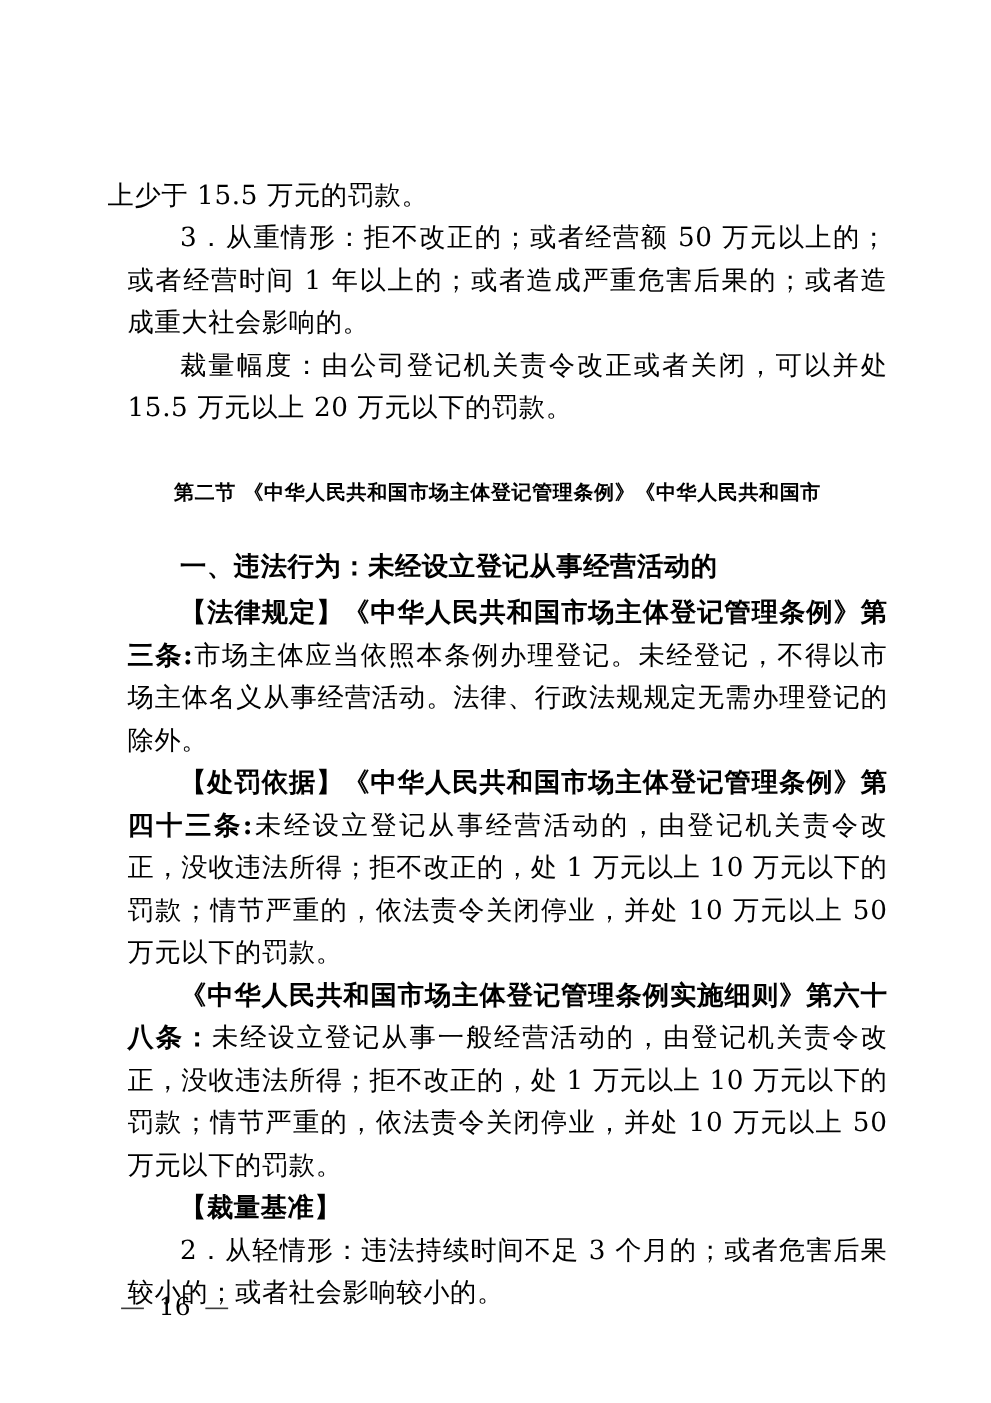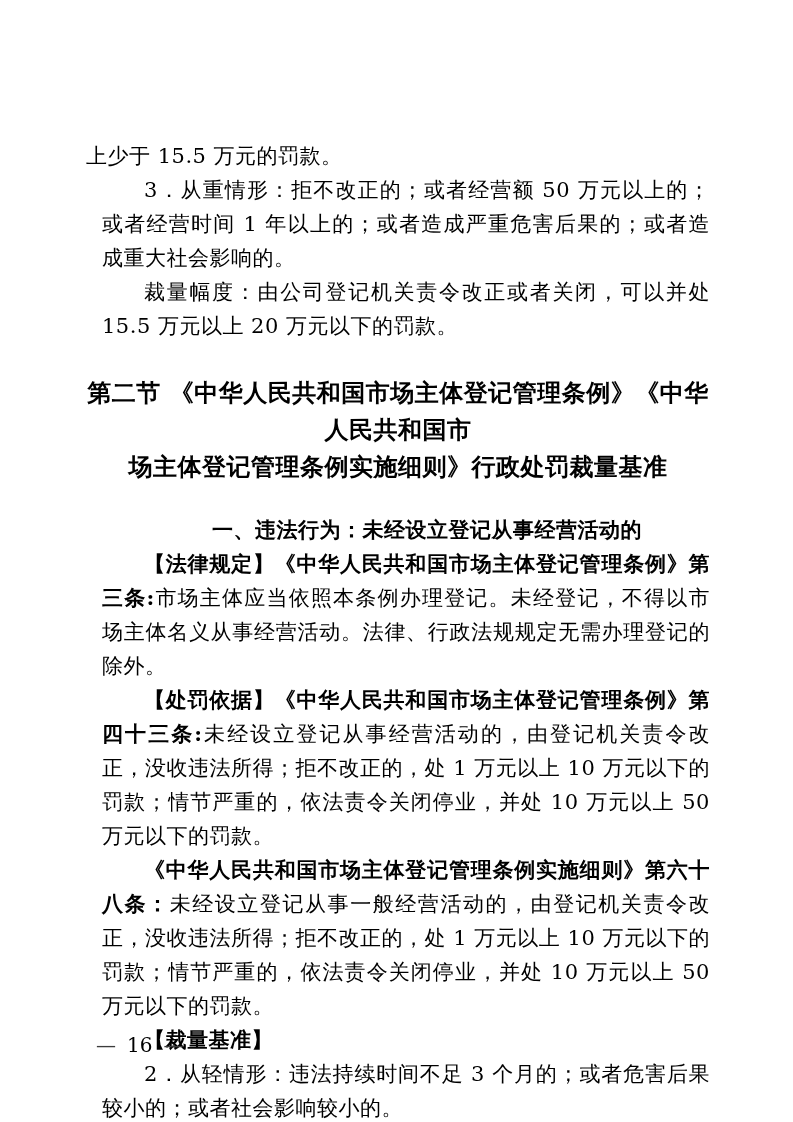--- a/index.html
+++ b/index.html
@@ -33,32 +33,32 @@
     text-indent: 2em;
     margin-left: 16px;
   }
   .bold {
     font-weight: bold;
   }
   .section-heading {
     margin: 32px 0 27px 0;
     font-family: "DejaVu Sans", sans-serif;
     font-weight: bold;
-    font-size: 24px;
+    font-size: 16px;
     line-height: 37px;
     text-align: center;
     letter-spacing: 0.5px;
   }
   .heading-line {
     display: block;
   }
   .subhead {
-    font-family: Liberation Serif, serif;
+    font-family: Liberation Mono, monospace;
     font-weight: bold;
-    text-align: center;
+    text-align: left;
   }
   .footer {
     position: absolute;
     left: 96px;
     top: 1032px;
     display: inline-flex;
     align-items: center;
     column-gap: 11px;
     font-size: 20px;
     line-height: 26px;
@@ -74,21 +74,20 @@
   <main class="content">
 
     <p class="para">上少于 15.5 万元的罚款。</p>
 
     <p class="para indent">3．从重情形：拒不改正的；或者经营额 50 万元以上的；或者经营时间 1 年以上的；或者造成严重危害后果的；或者造成重大社会影响的。</p>
 
     <p class="para indent">裁量幅度：由公司登记机关责令改正或者关闭，可以并处 15.5 万元以上 20 万元以下的罚款。</p>
 
     <h1 class="section-heading">
       <span class="heading-line">第二节 《中华人民共和国市场主体登记管理条例》《中华人民共和国市</span>
-      <span class="heading-line">场主体登记管理条例实施细则》行政处罚裁量基准</span>
     </h1>
 
     <p class="para indent subhead">一、违法行为：未经设立登记从事经营活动的</p>
 
     <p class="para indent"><span class="bold">【法律规定】《中华人民共和国市场主体登记管理条例》第三条:</span><span>市场主体应当依照本条例办理登记。未经登记，不得以市场主体名义从事经营活动。法律、行政法规规定无需办理登记的除外。</span></p>
 
     <p class="para indent"><span class="bold">【处罚依据】《中华人民共和国市场主体登记管理条例》第四十三条:</span><span>未经设立登记从事经营活动的，由登记机关责令改正，没收违法所得；拒不改正的，处 1 万元以上 10 万元以下的罚款；情节严重的，依法责令关闭停业，并处 10 万元以上 50 万元以下的罚款。</span></p>
 
     <p class="para indent"><span class="bold">《中华人民共和国市场主体登记管理条例实施细则》第六十八条：</span><span>未经设立登记从事一般经营活动的，由登记机关责令改正，没收违法所得；拒不改正的，处 1 万元以上 10 万元以下的罚款；情节严重的，依法责令关闭停业，并处 10 万元以上 50 万元以下的罚款。</span></p>
 

